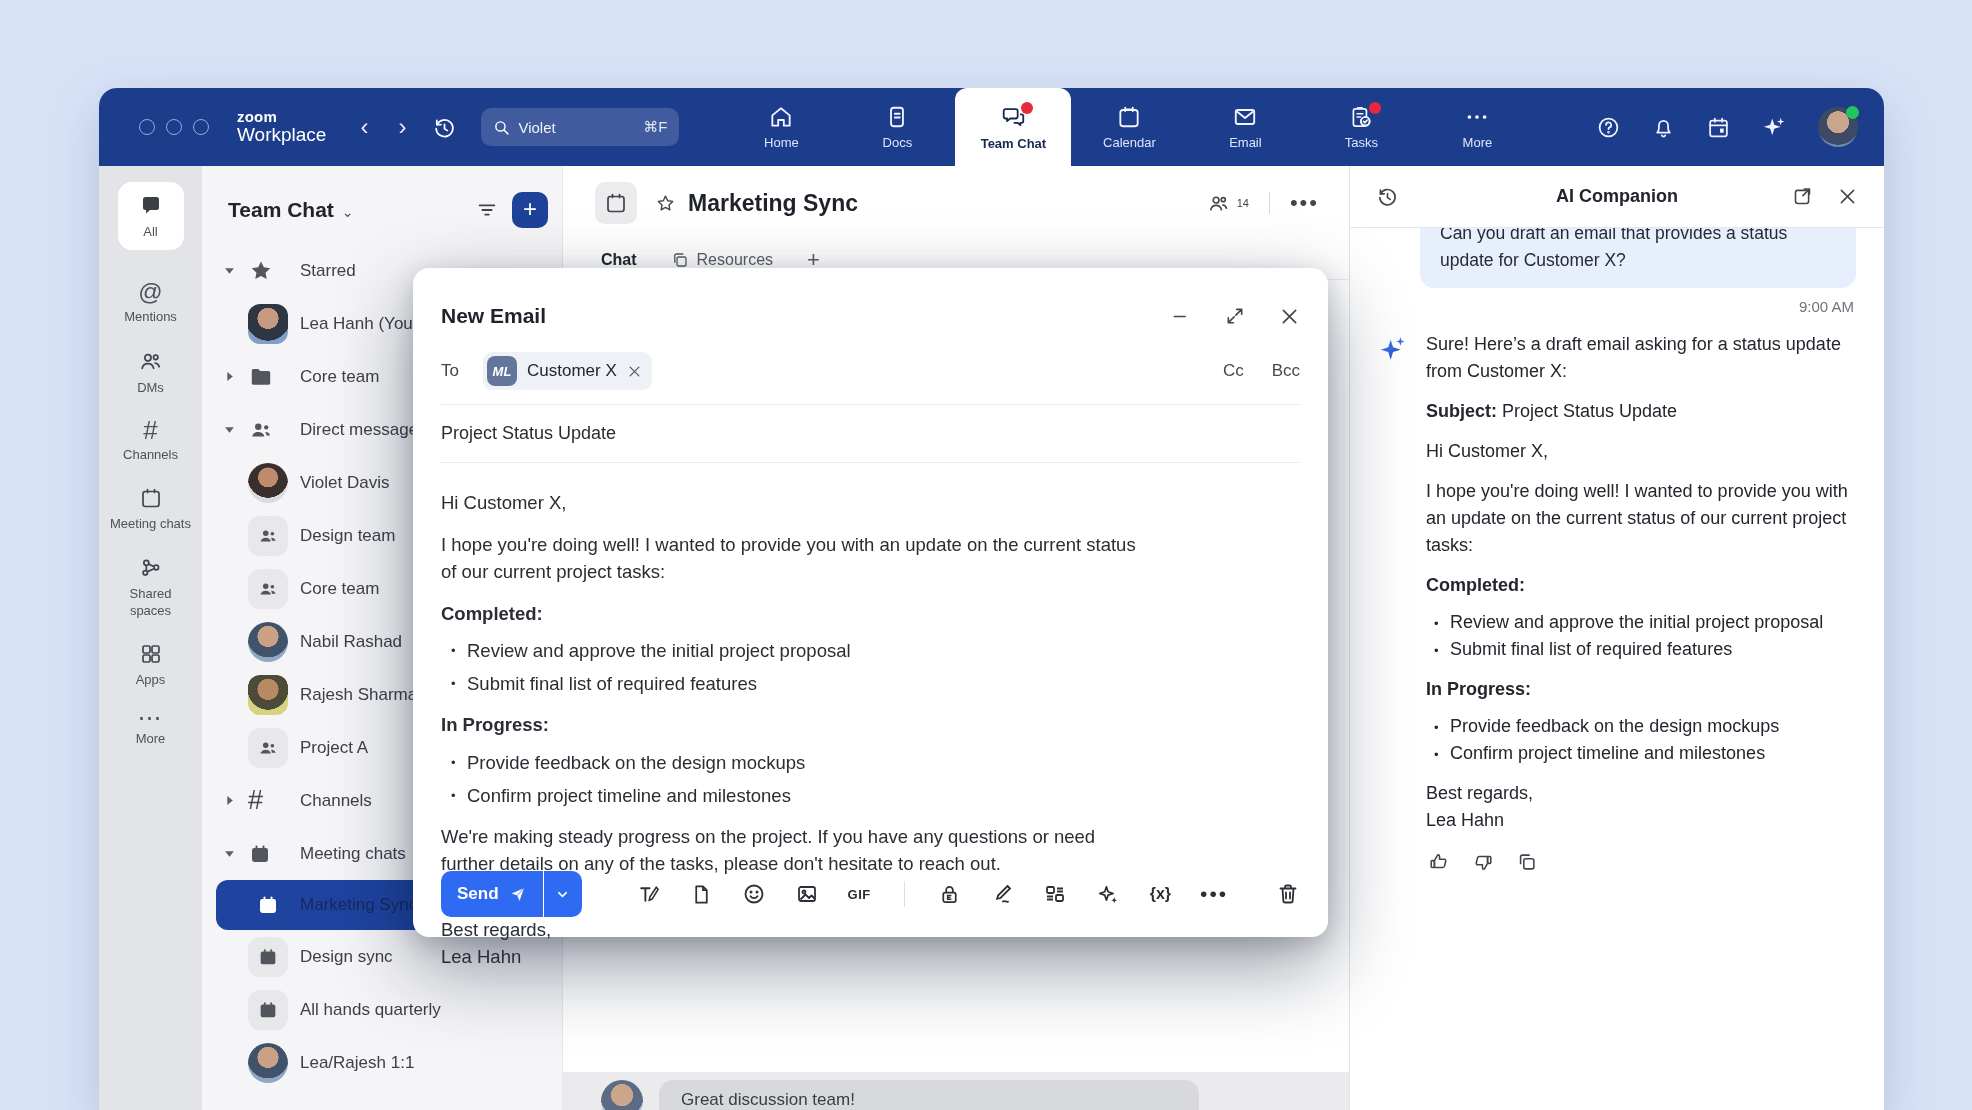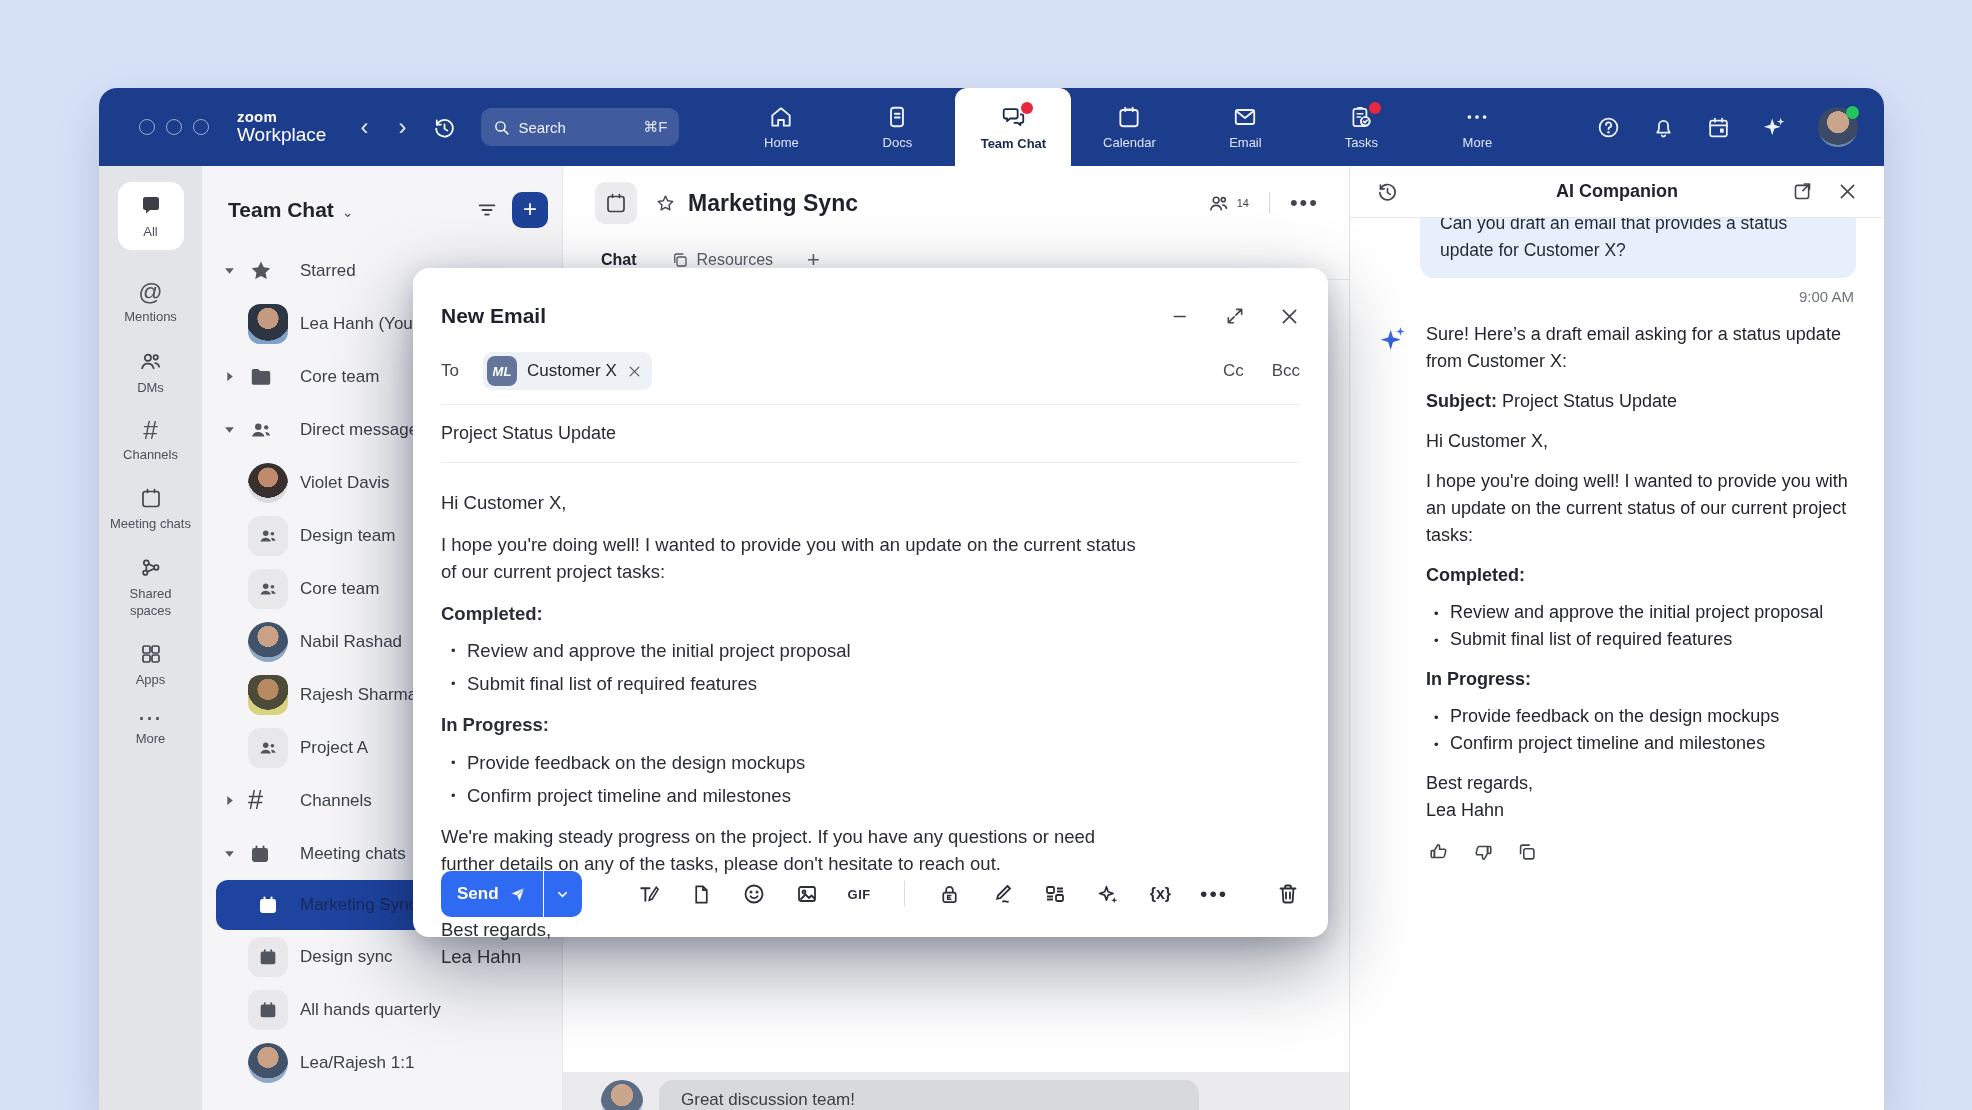--- a/index.html
+++ b/index.html
@@ -88,21 +88,21 @@
   .mtab { font-size:16px; color:#5a5e66; display:flex; align-items:center; gap:8px; }
   .mtab.active { color:#23262d; font-weight:600; }
   .mtab-add { font-size:22px; color:#5a5e66; font-weight:300; }
   .bottom-msg { position:absolute; left:0; right:0; top:906px; bottom:0; background:#ebebed; display:flex; padding:8px 0 0 38px; gap:16px; }
   .bm-av { width:42px; height:42px; border-radius:50%; flex:0 0 auto;
            background:radial-gradient(circle at 50% 36%, #c9a68c 0 32%, #5d6c85 33% 64%, #aebfd7 65%); }
   .bm-bubble { background:#d8d9dd; border-radius:14px; padding:10px 22px 16px; font-size:17px; color:#3a3d44; height:60px; min-width:540px; }
 
   
   .ai { width:535px; border-left:1px solid #e3e3e6; background:#fff; display:flex; flex-direction:column; }
-  .ai-head { height:52px; display:flex; align-items:center; padding:0 26px; border-bottom:1px solid #e8e8ea; position:relative; z-index:3; background:#fff; }
+  .ai-head { height:62px; display:flex; align-items:center; padding:0 26px; border-bottom:1px solid #e8e8ea; position:relative; z-index:3; background:#fff; }
   .ai-title { position:absolute; left:0; right:0; text-align:center; font-size:18px; font-weight:700; color:#21242b; }
   .ai-head svg { color:#42454c; position:relative; }
   .ai-head .right { margin-left:auto; display:flex; gap:24px; }
   .ai-content { flex:1; overflow:hidden; padding:0 28px; }
   .bubble { margin-left:42px; margin-top:-20px; background:#e7effc; border-radius:14px; padding:12px 20px 14px;
             font-size:17.5px; line-height:27px; color:#262a31; }
   .time { text-align:right; color:#6e737d; font-size:15px; margin:10px 2px 16px 0; }
   .airow { display:flex; gap:16px; }
   .aisparkle { flex:0 0 auto; margin-top:2px; }
   .aitext { max-width:438px; font-size:18px; line-height:27px; color:#23262d; }
@@ -173,21 +173,21 @@
             <path d="M4.6 5.2v4h4"></path>
             <path d="M4.8 9.2a8 8 0 1 1-.8 4"></path>
             <path d="M12 9v4.2l2.8 1.8"></path>
           </svg>
       </span>
       <div class="search">
         <svg width="17" height="17" viewBox="0 0 24 24" fill="none" stroke="#fff" stroke-width="2" stroke-linecap="round">
             <circle cx="10.5" cy="10.5" r="6.5"></circle>
             <path d="M15.5 15.5 21 21"></path>
           </svg>
-        <span class="ph">Search</span>
+        <span class="ph">Violet</span>
         <span class="sc">⌘F</span>
       </div>
 
       <div class="navtabs">
         <div class="tab">
           <svg width="26" height="26" viewBox="0 0 24 24" fill="none" stroke="currentColor" stroke-width="1.7" stroke-linejoin="round">
               <path d="M4 10.5 12 4l8 6.5V20h-5.4v-5.2h-5.2V20H4z"></path>
             </svg>
           <span class="lbl">Home</span>
         </div>

